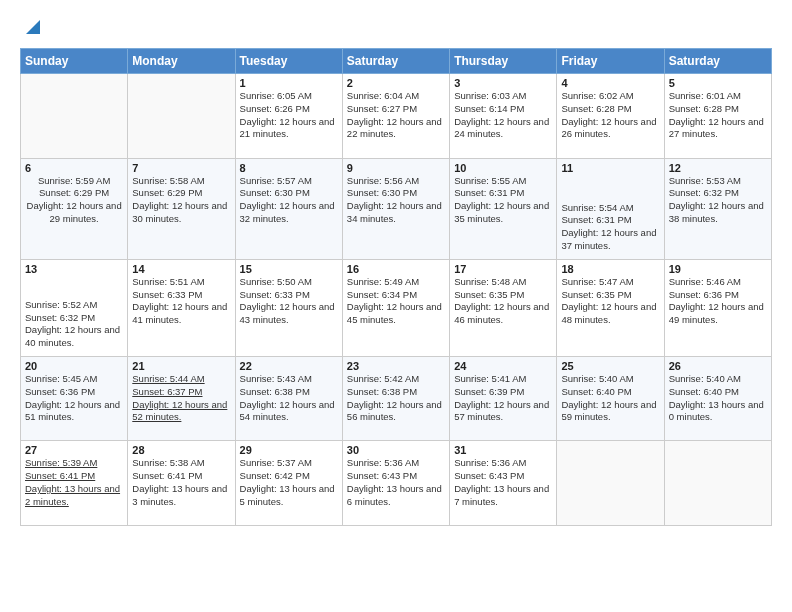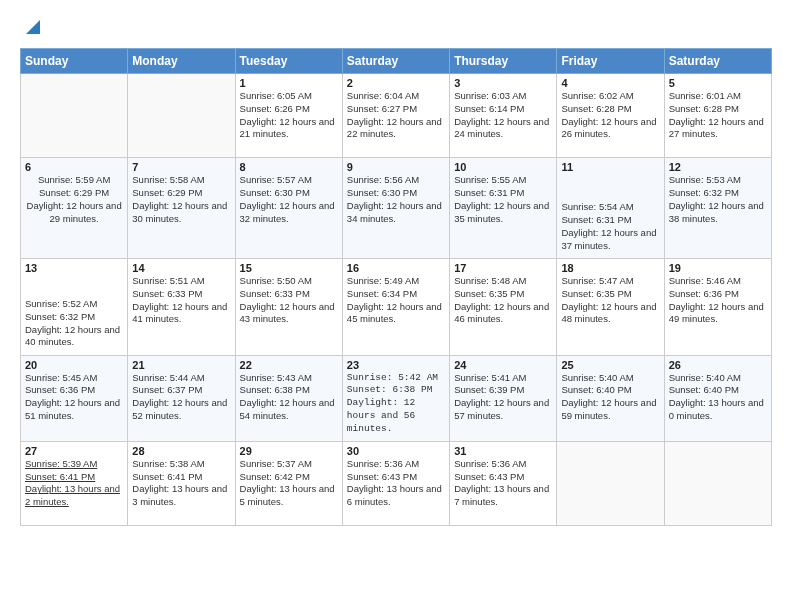--- a/index.html
+++ b/index.html
@@ -257,33 +257,33 @@
         </tr>
         <tr class="row-even">
           <td>
             <span class="day-num">20</span>
             <div class="day-info" style="white-space: pre-line;">Sunrise: 5:45 AM
 Sunset: 6:36 PM
 Daylight: 12 hours and 51 minutes.</div>
           </td>
           <td>
             <span class="day-num">21</span>
-            <div class="day-info" style="white-space: pre-line;">Sunrise: 5:44 AM
+            <div class="day-info" style="white-space: pre-line; text-decoration: underline;">Sunrise: 5:44 AM
 Sunset: 6:37 PM
 Daylight: 12 hours and 52 minutes.</div>
           </td>
           <td>
             <span class="day-num">22</span>
             <div class="day-info" style="white-space: pre-line;">Sunrise: 5:43 AM
 Sunset: 6:38 PM
 Daylight: 12 hours and 54 minutes.</div>
           </td>
           <td>
             <span class="day-num">23</span>
-            <div class="day-info" style="white-space: pre-line; font-family: Liberation Mono, monospace;">Sunrise: 5:42 AM
+            <div class="day-info" style="white-space: pre-line;">Sunrise: 5:42 AM
 Sunset: 6:38 PM
 Daylight: 12 hours and 56 minutes.</div>
           </td>
           <td>
             <span class="day-num">24</span>
             <div class="day-info" style="white-space: pre-line;">Sunrise: 5:41 AM
 Sunset: 6:39 PM
 Daylight: 12 hours and 57 minutes.</div>
           </td>
           <td>

